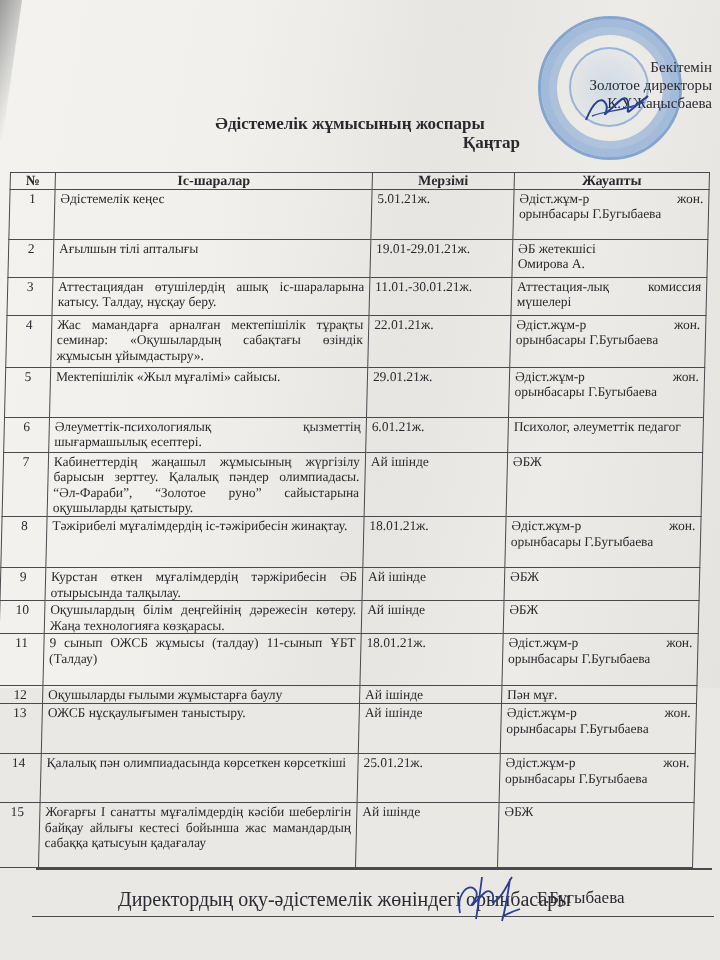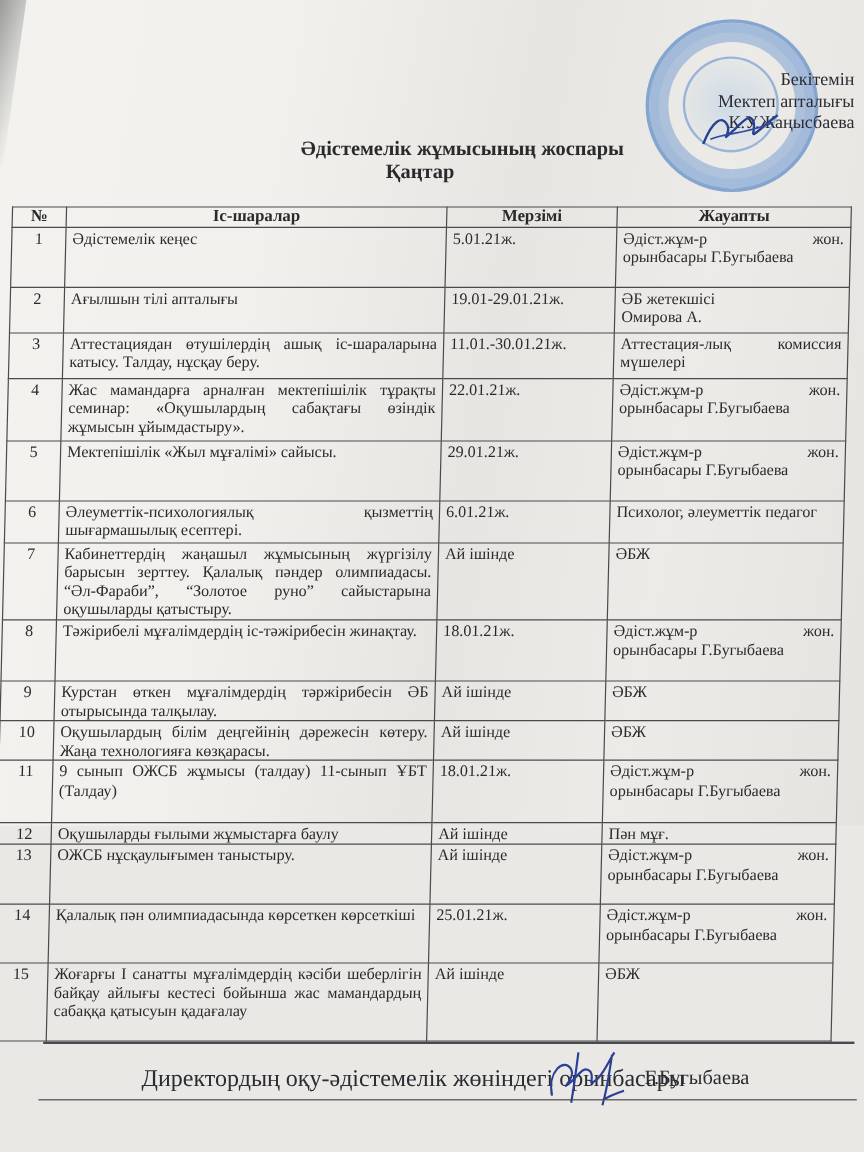--- a/index.html
+++ b/index.html
@@ -31,23 +31,23 @@
   }
   .stamp-inner {
     position: absolute; left: 28px; top: 28px; width: 76px; height: 76px; border-radius: 50%;
     border: 2px solid rgba(60,120,200,0.45);
     background: radial-gradient(circle, rgba(120,170,230,0.25) 0%, rgba(120,170,230,0.05) 70%);
   }
   .stamp-sign {
     position: absolute; left: 582px; top: 90px; width: 70px; height: 36px; z-index: 4;
   }
   .title-block { position: absolute; left: 180px; top: 115px; width: 340px; text-align: center; }
-  .title-main { font-weight: bold; font-size: 17px; line-height: 18px; text-align: right; }
+  .title-main { font-weight: bold; font-size: 17px; line-height: 18px; }
   .title-year { font-weight: bold; font-size: 14px; line-height: 16px; }
-  .title-month { font-weight: bold; font-size: 17px; line-height: 20px; }
+  .title-month { font-weight: bold; font-size: 17px; line-height: 20px; text-align: right; }
 
   table.plan {
     position: absolute; left: 10px; top: 172px; width: 700px;
     border-collapse: collapse; font-size: 13.4px; line-height: 15.6px;
     transform: skewX(-1.4deg); transform-origin: top left;
   }
   table.plan td, table.plan th {
     border: 1px solid #4a4a4e; vertical-align: top; padding: 1px 5px 0 5px;
   }
   table.plan th { font-weight: bold; text-align: center; font-size: 14px; padding-top: 0; padding-bottom: 0; }
@@ -74,21 +74,21 @@
   <div class="stamp">
     <div class="stamp-inner"></div>
   </div>
   <svg class="stamp-sign" viewBox="0 0 70 36">
     <path d="M4 30 C12 10, 20 6, 24 14 C28 22, 16 30, 30 18 C38 10, 44 4, 46 12 C48 20, 40 28, 56 14 C60 10, 64 8, 66 6" fill="none" stroke="#27408f" stroke-width="2"></path>
     <path d="M10 26 C24 20, 40 22, 62 12" fill="none" stroke="#2d4aa0" stroke-width="1.4"></path>
   </svg>
 
   <div class="approval">
     <div>Бекітемін</div>
-    <div>Мектеп апталығы</div>
+    <div>Золотое директоры</div>
     <div>К.У.Жаңысбаева</div>
   </div>
 
   <div class="title-block">
     <div class="title-main">Әдістемелік жұмысының жоспары</div>
     <div class="title-month">Қаңтар</div>
   </div>
 
   <table class="plan">
     <thead>

